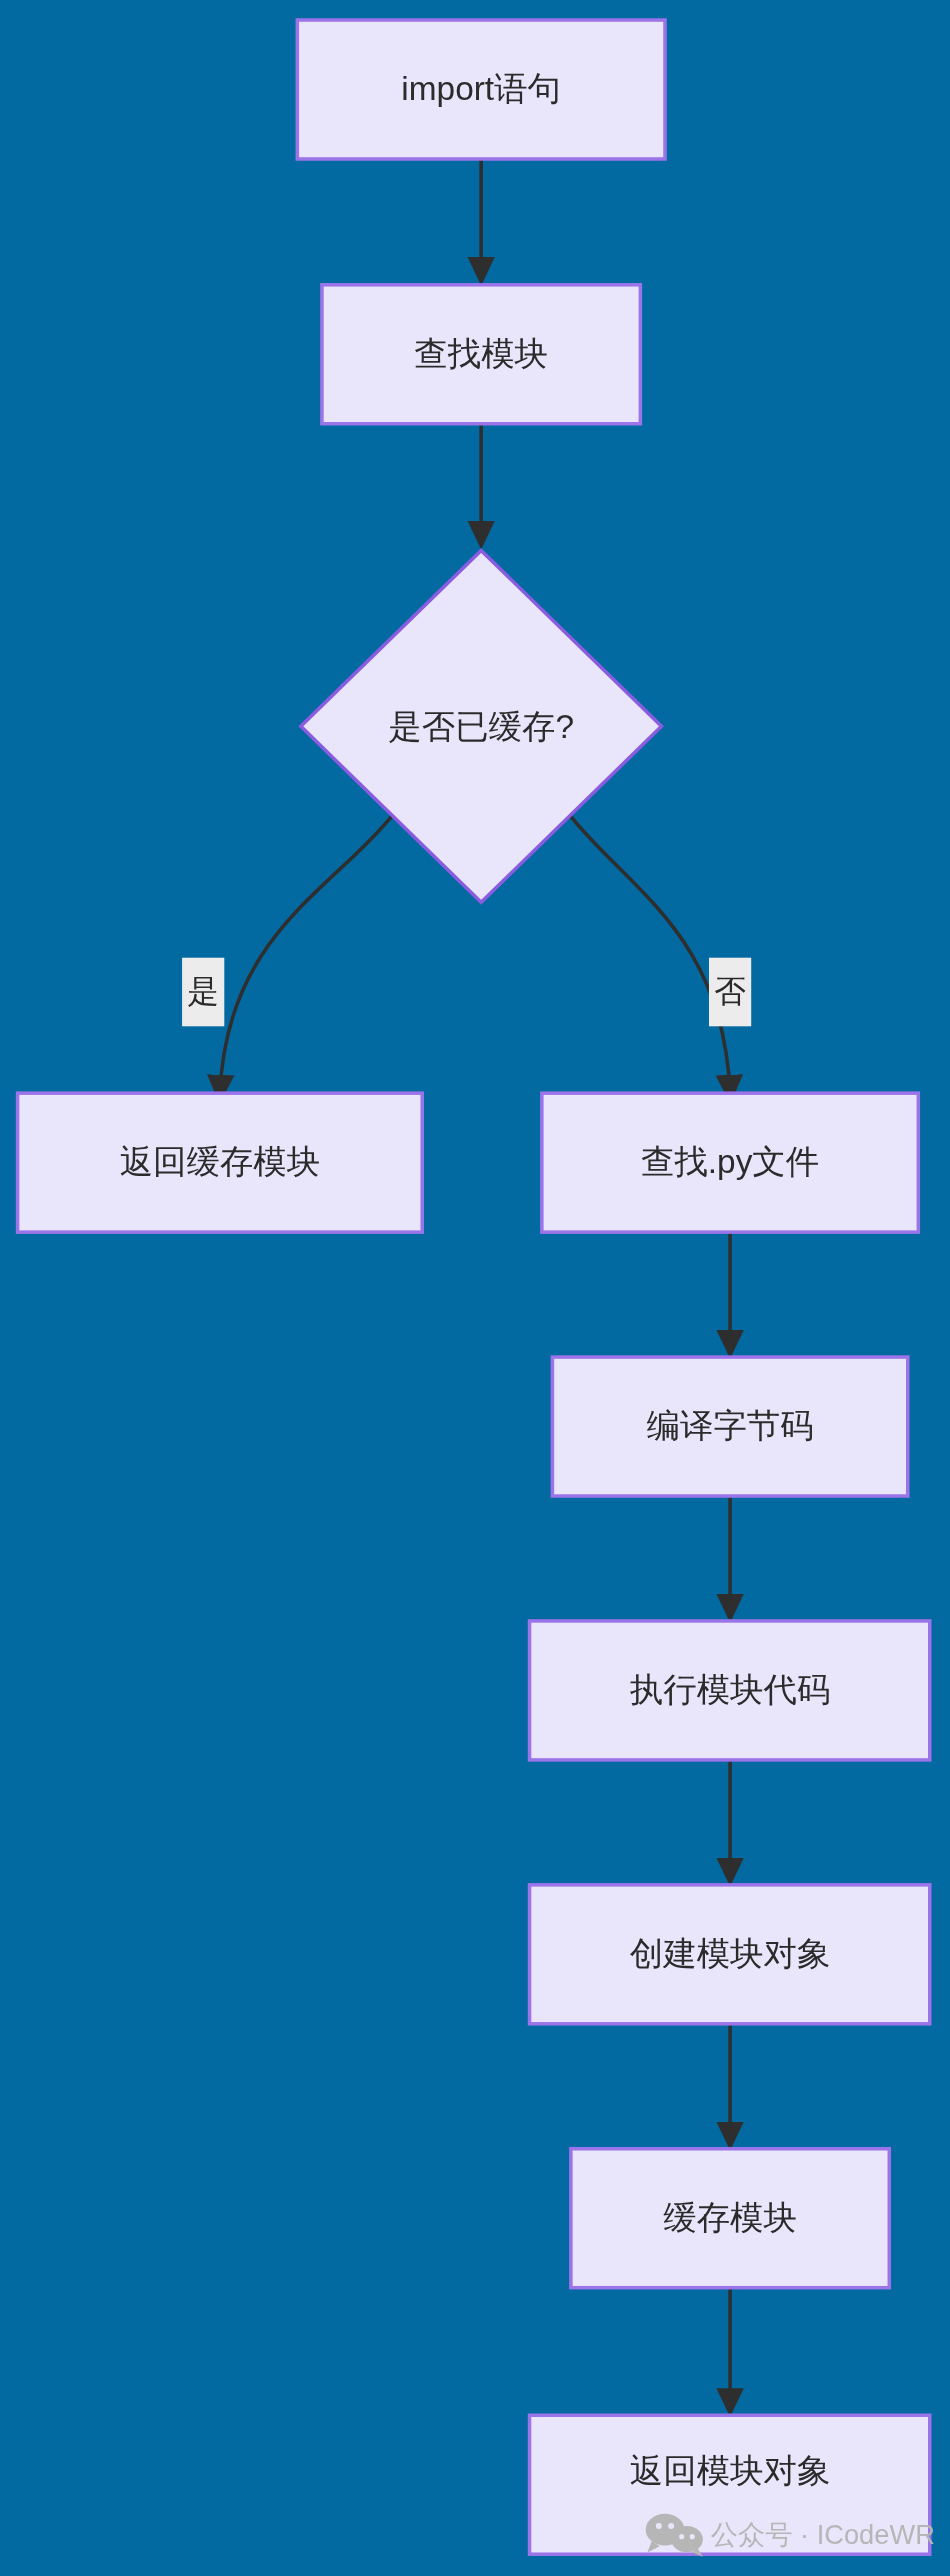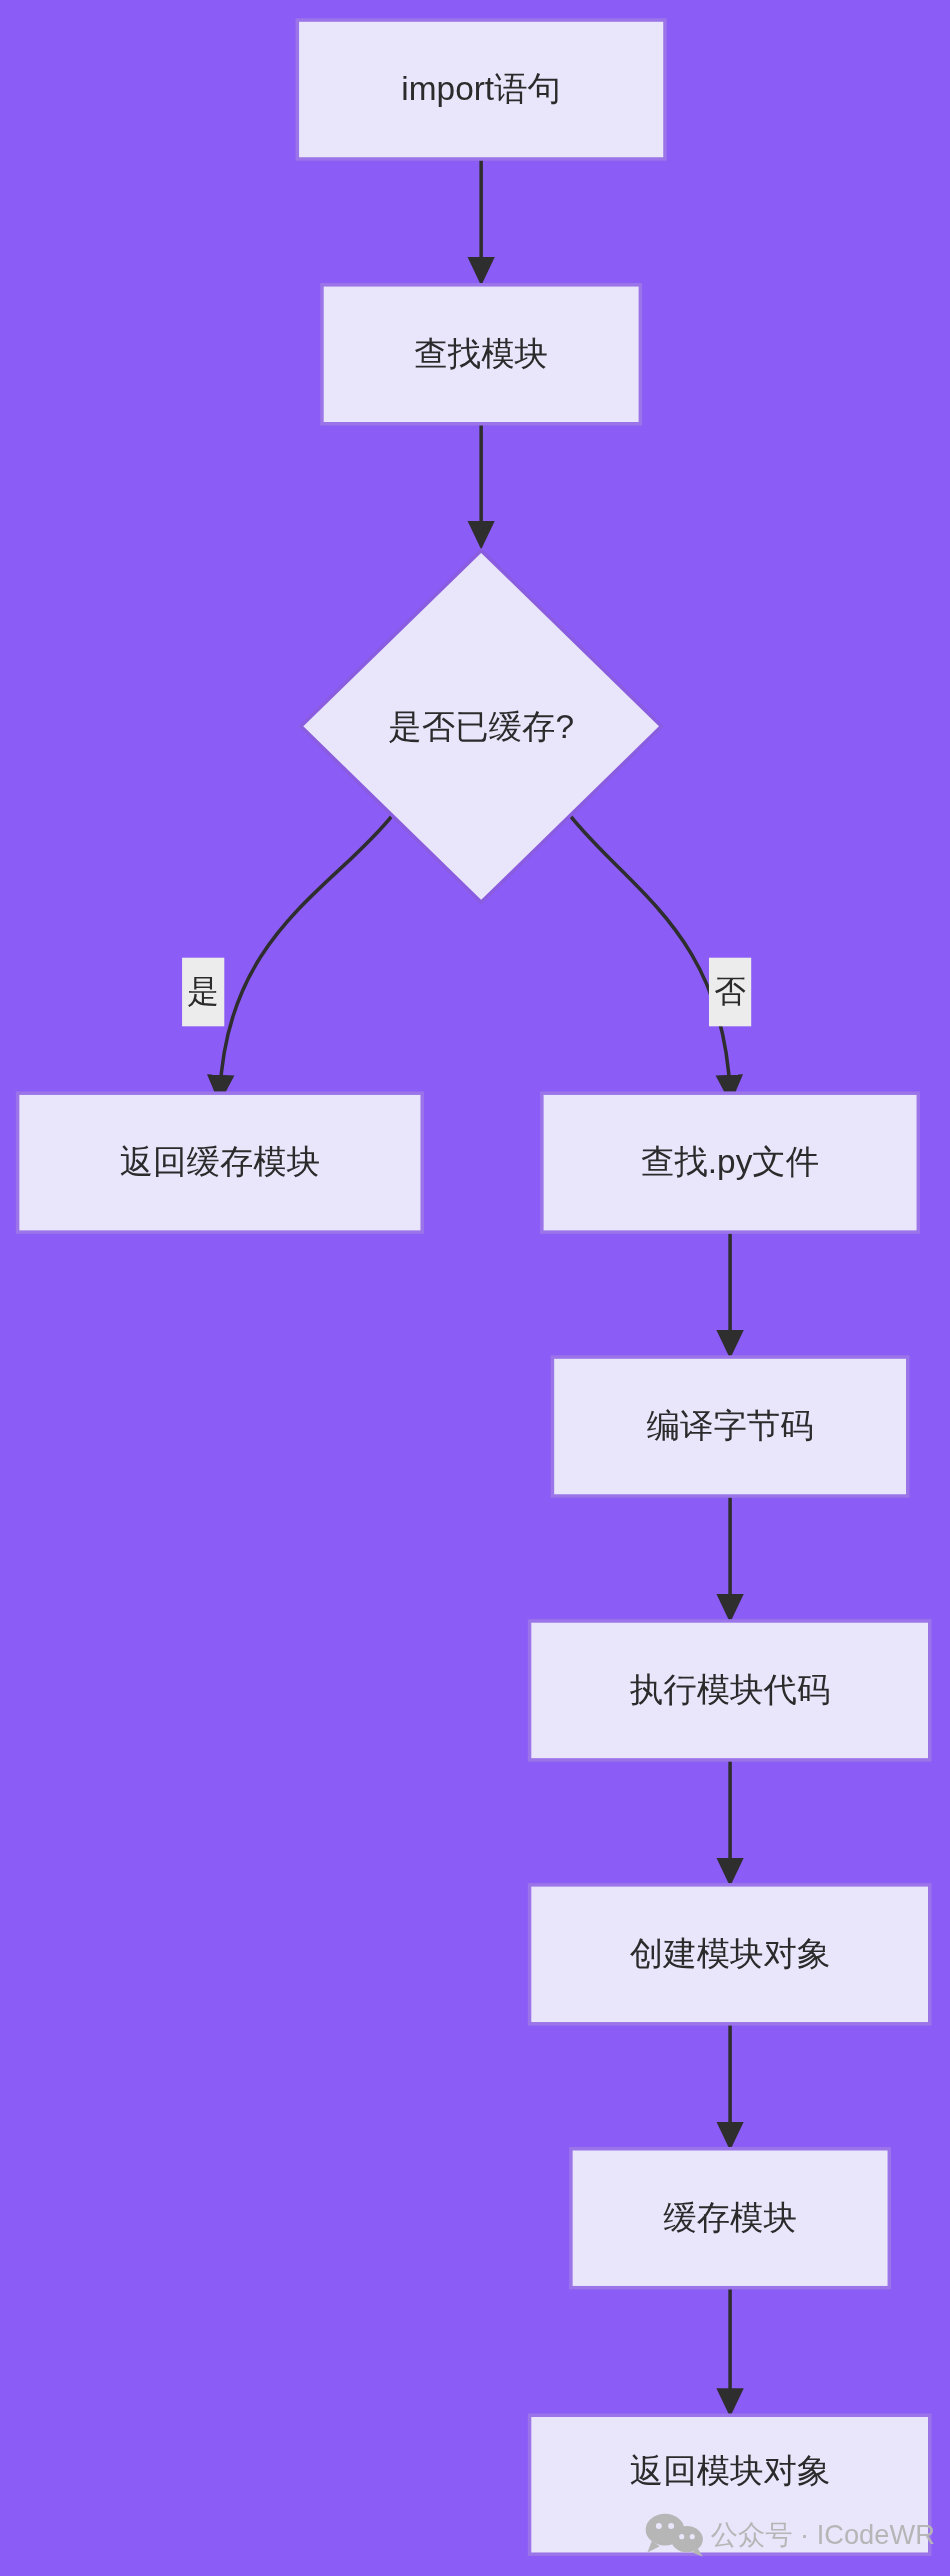--- a/index.html
+++ b/index.html
@@ -10,21 +10,21 @@
   body {
     width: 950px;
     height: 2576px;
     font-family: "Liberation Sans", "DejaVu Sans", sans-serif;
     overflow: hidden;
   }
   #flow-root {
     position: relative;
     width: 950px;
     height: 2576px;
-    background: #8b5cf6;
+    background: #0369a1;
   }
   svg#flow-svg {
     position: absolute;
     top: 0;
     left: 0;
     width: 950px;
     height: 2576px;
     display: block;
   }
   .node-rect {

